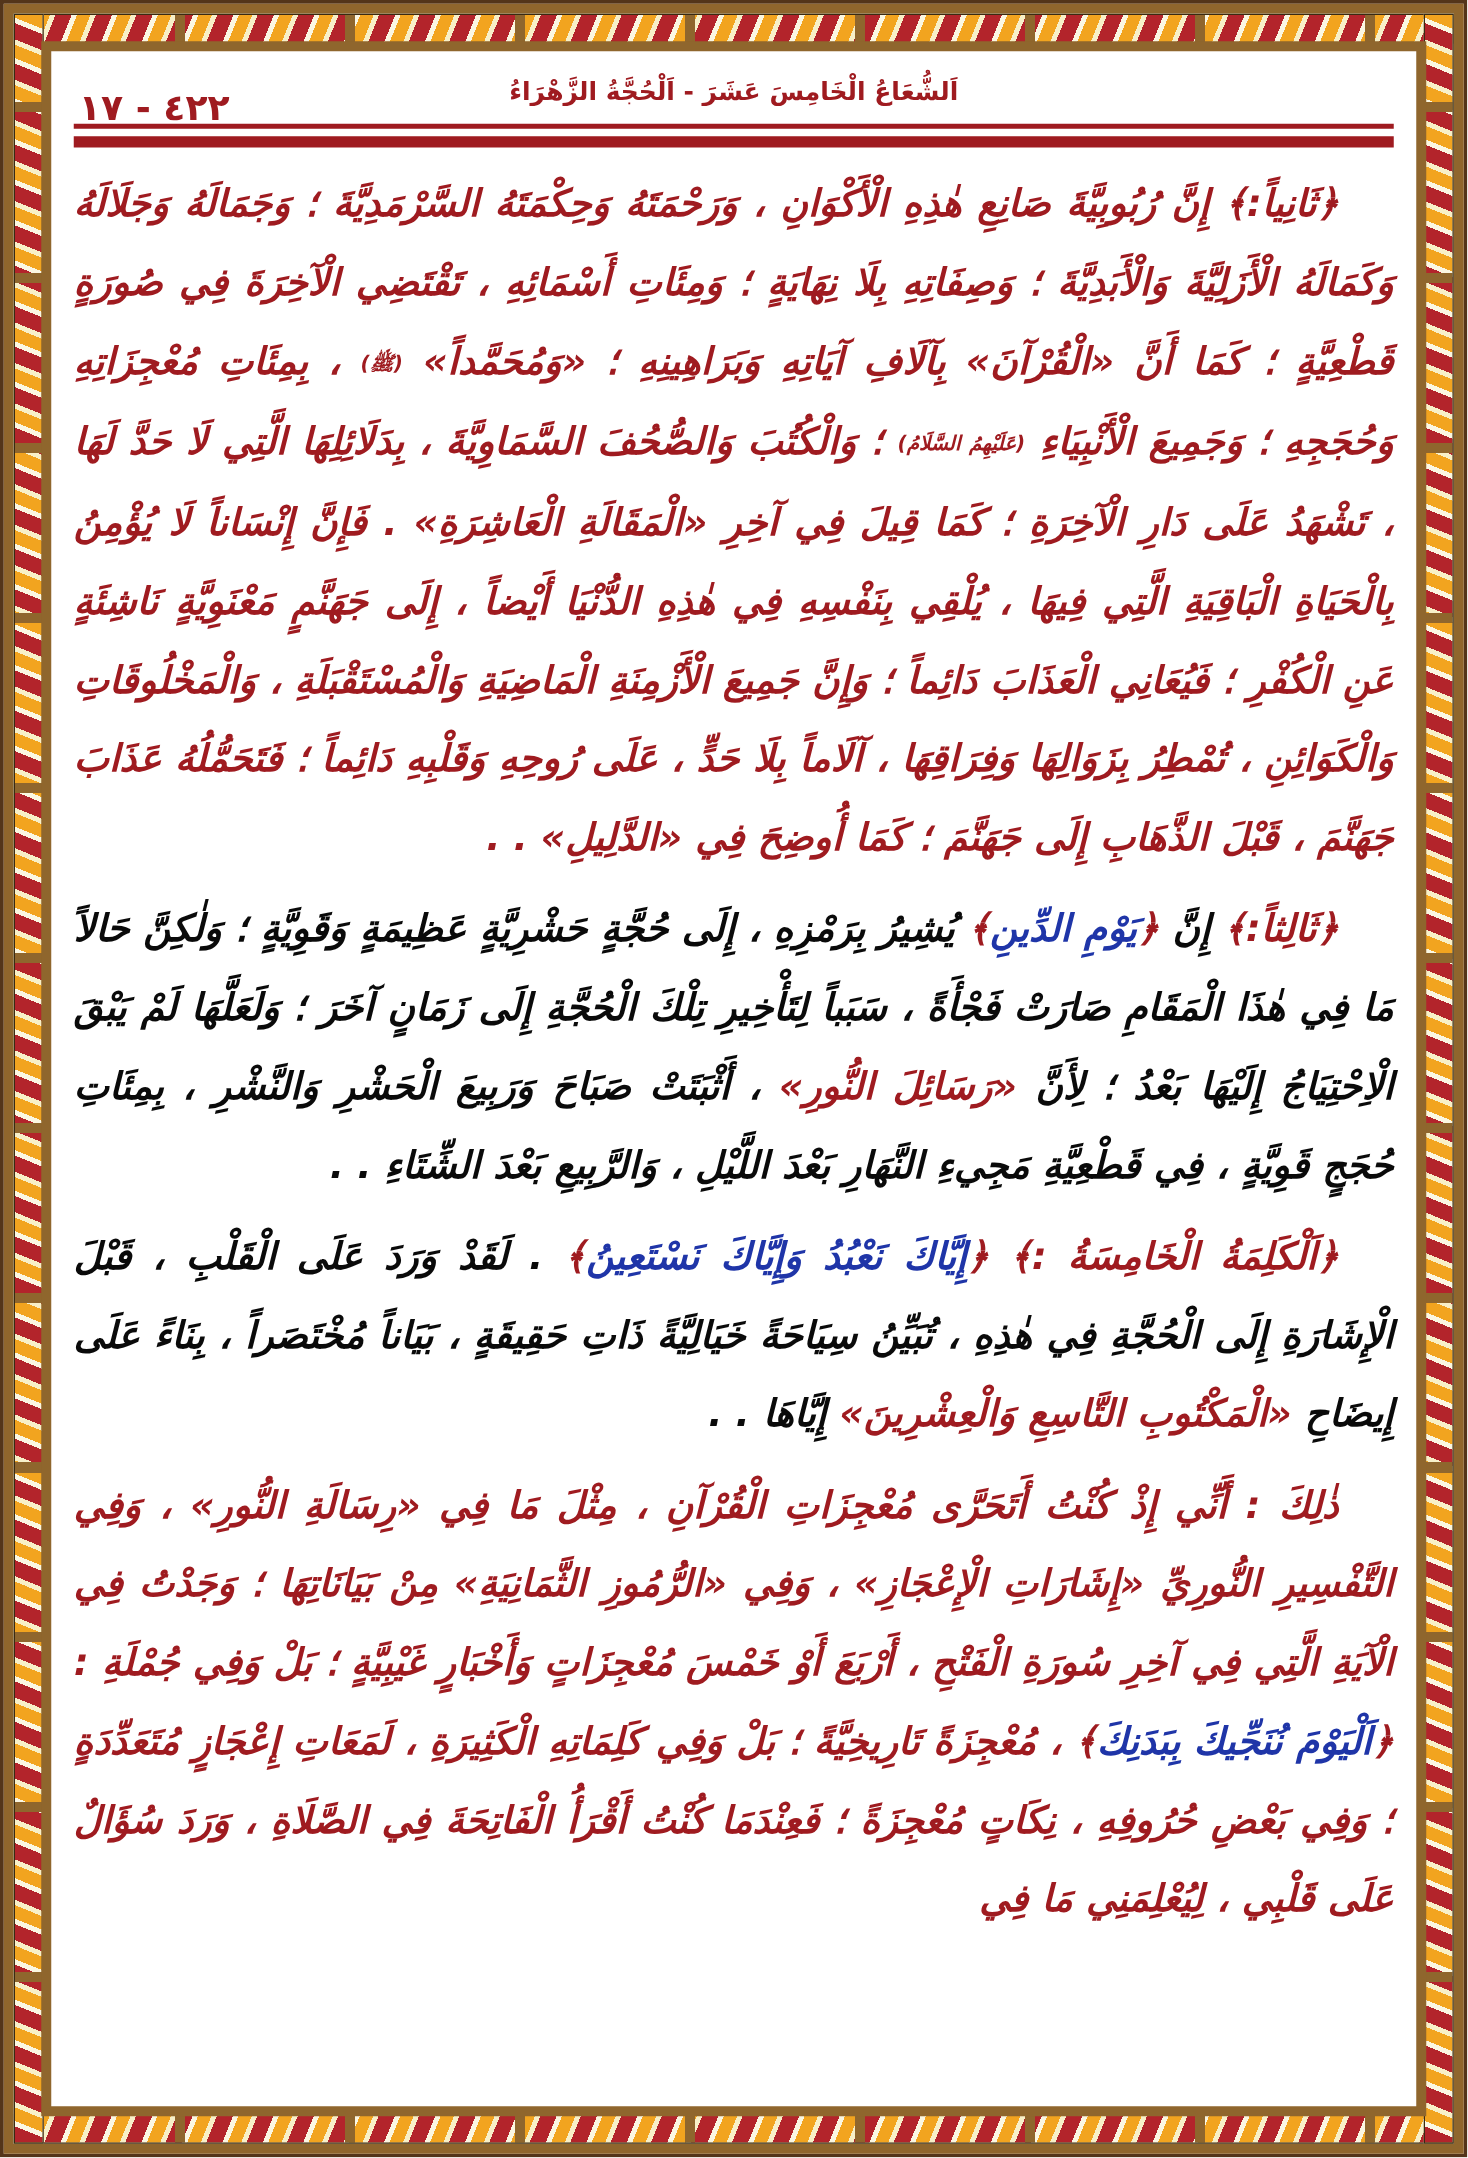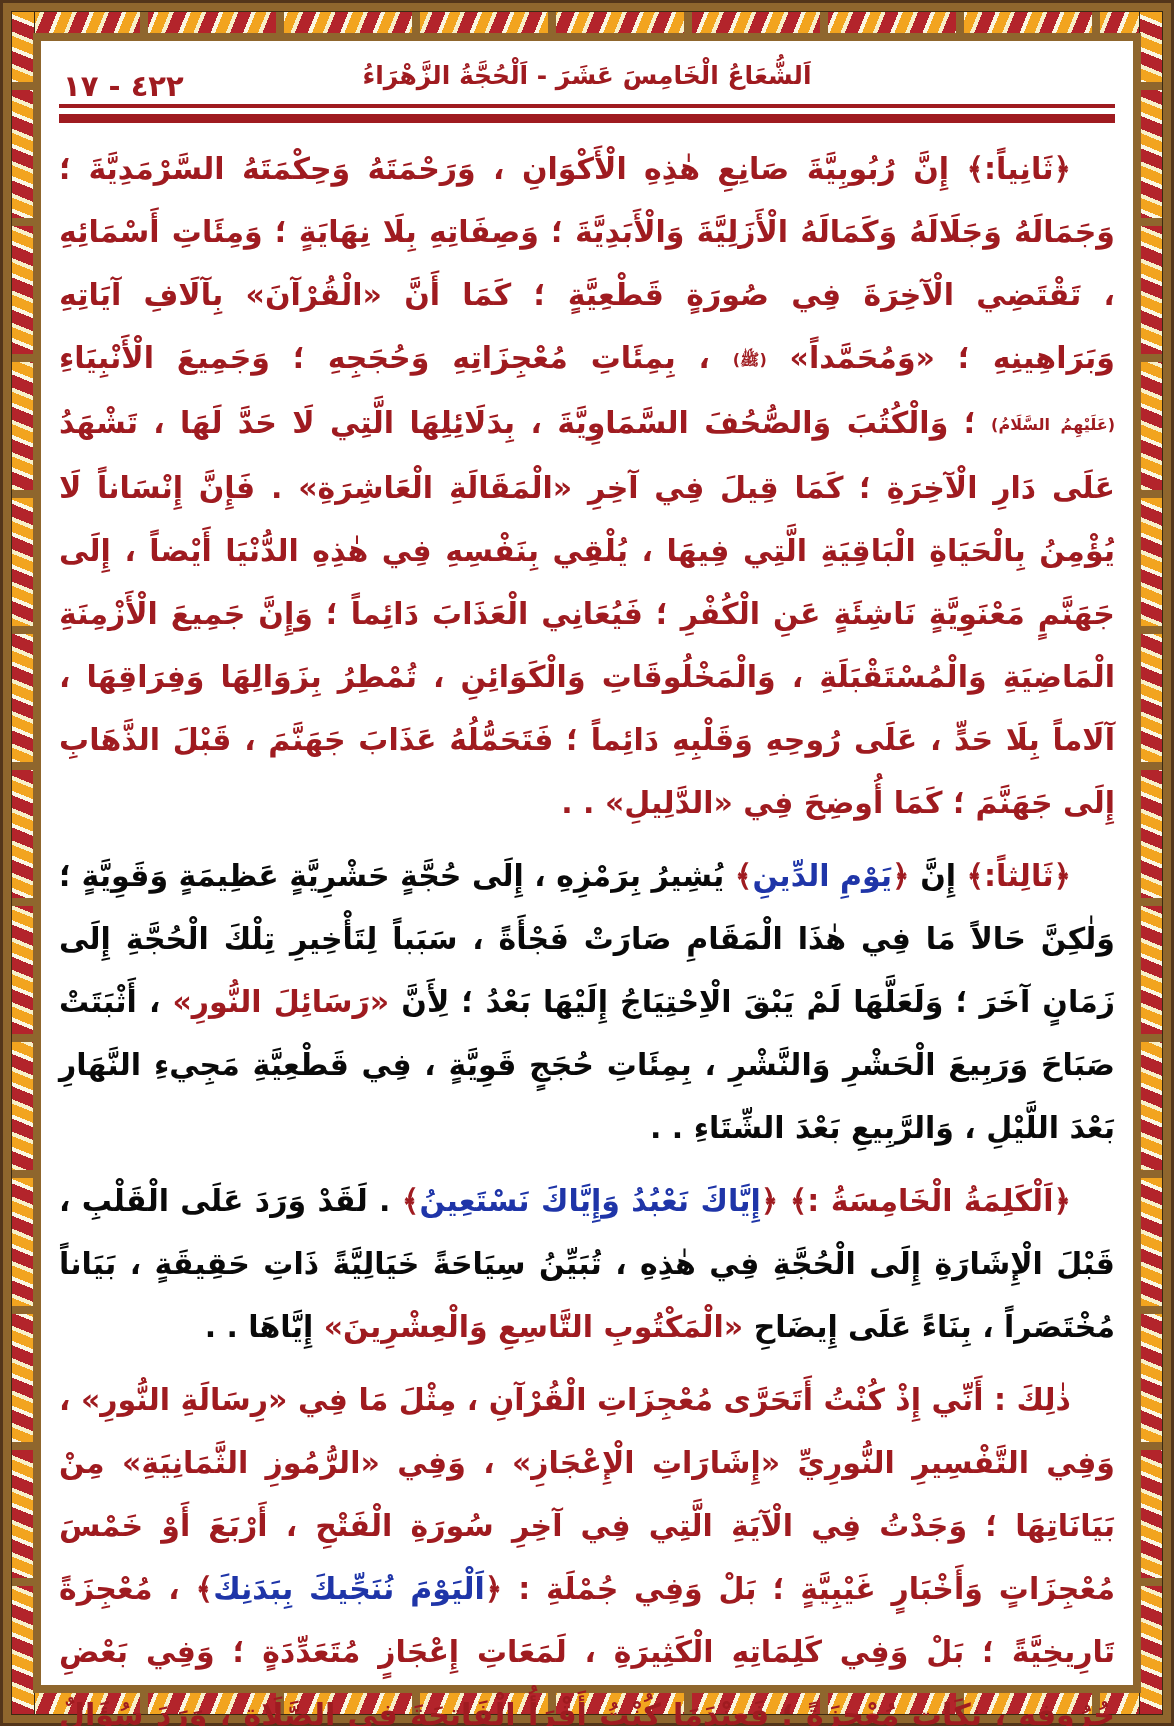--- a/index.html
+++ b/index.html
@@ -48,26 +48,26 @@
   .frame-brown-inner{position:absolute;inset:33px;border:8px solid var(--frame-brown);pointer-events:none;}
 
   
   .content{
     position:absolute;inset:41px;
     padding:6px 18px 0;
     direction:rtl;
     font-weight:bold;
   }
   .header{position:relative;text-align:center;padding:14px 0 12px;}
-  .header-title{color:var(--red);font-size:25px;letter-spacing:.5px;}
+  .header-title{color:var(--red);font-size:20px;letter-spacing:.5px;}
   .page-number{position:absolute;left:4px;top:22px;color:var(--red);font-size:29px;direction:rtl;unicode-bidi:plaintext;}
   .rule{border-top:4px solid var(--red);border-bottom:9px solid var(--red);height:6px;background:#fff;margin:2px 0 14px;}
 
   .body-text{font-size:30px;line-height:63px;color:var(--black);}
-  .par{margin:0 0 10px;text-align:justify;text-indent:44px;}
+  .par{margin:0 0 10px;text-align:justify;text-indent:44px;font-style:italic;}
   .s-red{color:var(--red);}
   .s-black{color:var(--black);}
   .s-blue{color:var(--blue);}
   .s-bracket{color:var(--red);}
   .s-seal{color:var(--red);font-size:16px;vertical-align:middle;white-space:nowrap;}
 </style>
 </head>
 <body>
 
 <div class="page">

